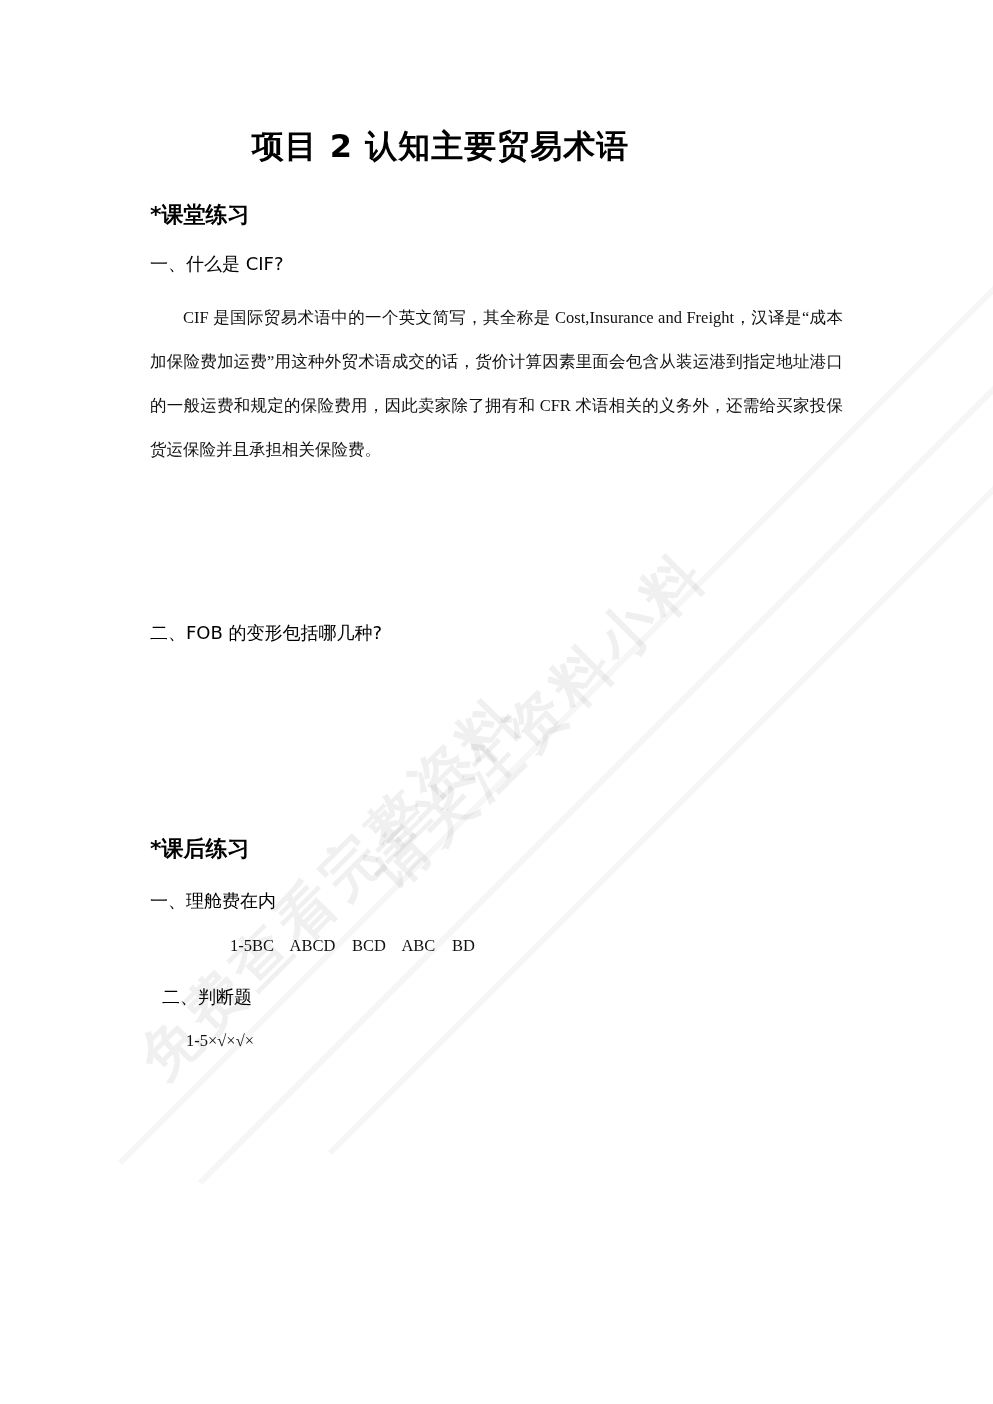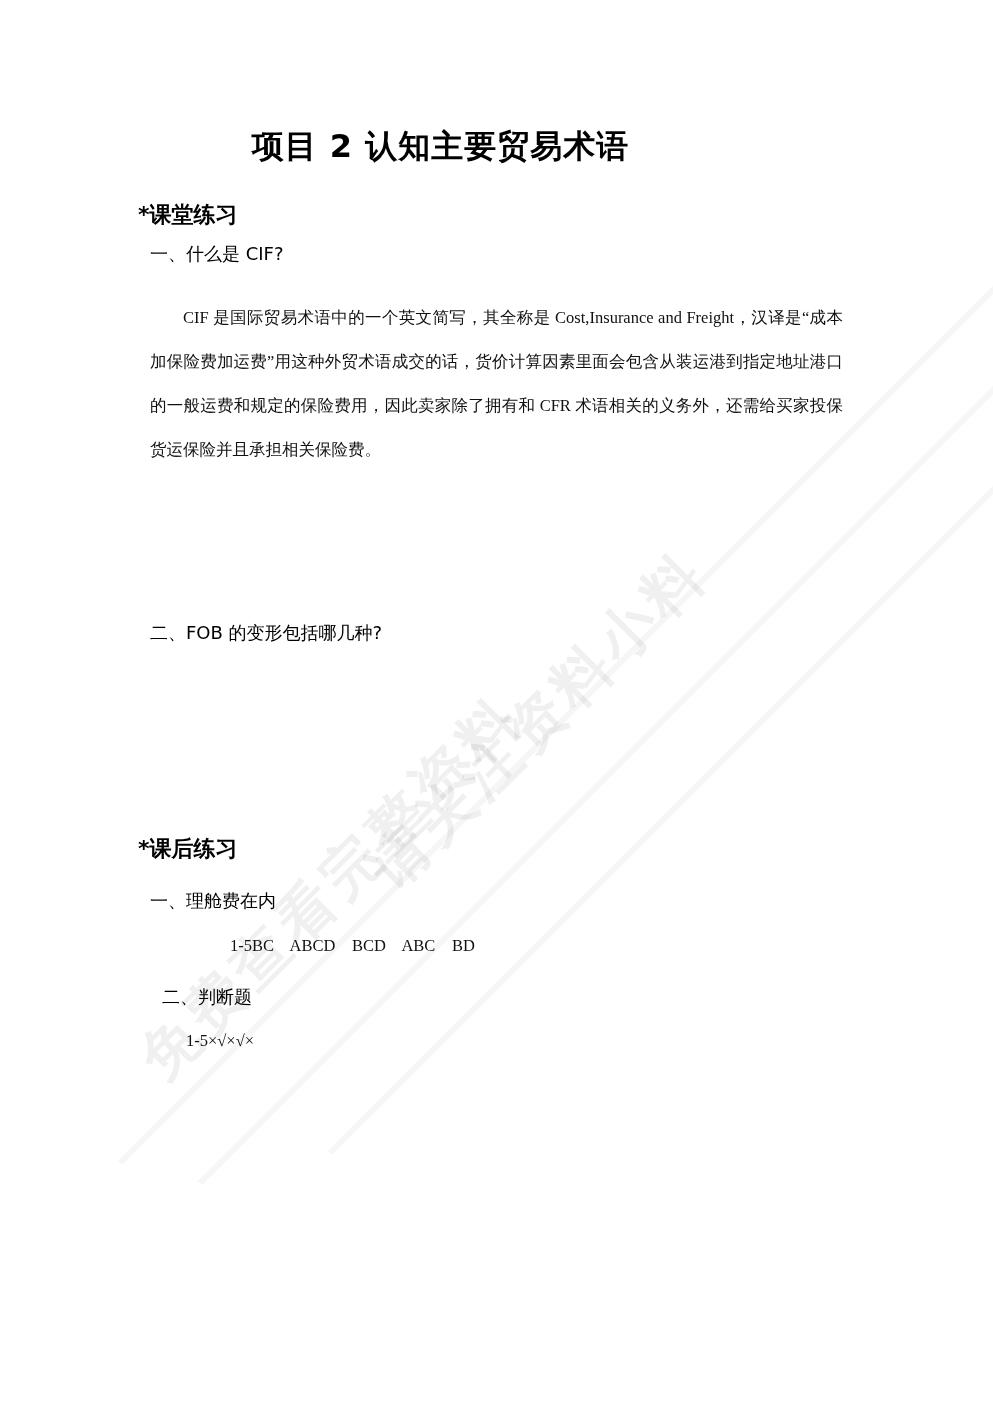--- a/index.html
+++ b/index.html
@@ -1,41 +1,41 @@
 <!DOCTYPE html>
 <html><head>
 <meta charset="utf-8">
 <style>
   html, body { margin:0; padding:0; background:#ffffff; }
   body { width:993px; height:1404px; position:relative; overflow:hidden; color:#111; }
   .page { position:absolute; left:0; top:0; width:993px; height:1404px; }
   .wm { position:absolute; font-family:"DejaVu Sans", sans-serif; font-weight:bold; color:rgba(0,0,0,0.06); font-size:58px; white-space:nowrap; transform-origin:left center; transform:rotate(-45deg); letter-spacing:6px; }
   .wm-stripe { position:absolute; width:1300px; height:6px; background:rgba(0,0,0,0.035); transform-origin:left center; transform:rotate(-45deg); }
   .title { position:absolute; top:125px; left:0; width:881px; text-align:center; font-family:"DejaVu Sans", sans-serif; font-weight:bold; font-size:32px; color:#000; letter-spacing:1px; }
-  .h1 { position:absolute; left:138px; font-family:"DejaVu Sans", sans-serif; font-weight:bold; font-size:22px; color:#000; }
+  .h1 { position:absolute; left:150px; font-family:"DejaVu Sans", sans-serif; font-weight:bold; font-size:22px; color:#000; }
   .h2 { position:absolute; left:150px; font-family:"DejaVu Sans", sans-serif; font-size:18px; color:#000; }
   .para { position:absolute; left:150px; width:693px; font-family:"Liberation Serif", serif; font-size:16.5px; line-height:44px; color:#111; text-align:justify; text-indent:33px; margin:0; }
   .ans { position:absolute; left:186px; font-family:"Liberation Serif", serif; font-size:16.5px; color:#111; white-space:pre; }
 </style>
 </head>
 <body>
 
 <div class="page">
 
   <div class="wm-stripe" style="left:120px; top:1160px;"></div>
   <div class="wm-stripe" style="left:200px; top:1180px;"></div>
   <div class="wm-stripe" style="left:330px; top:1150px;"></div>
   <div class="wm" style="left:150px; top:1030px;">免费查看完整资料</div>
   <div class="wm" style="left:380px; top:840px;">请关注资料小料</div>
 
   <div class="title">项目 2 认知主要贸易术语</div>
 
   <div class="h1" style="top:200px;">*课堂练习</div>
 
-  <div class="h2" style="top:242px;">一、什么是 CIF?</div>
+  <div class="h2" style="top:252px;">一、什么是 CIF?</div>
   <p class="para" style="top:296px;">CIF 是国际贸易术语中的一个英文简写，其全称是 Cost,Insurance and Freight，汉译是“成本加保险费加运费”用这种外贸术语成交的话，货价计算因素里面会包含从装运港到指定地址港口的一般运费和规定的保险费用，因此卖家除了拥有和 CFR 术语相关的义务外，还需给买家投保货运保险并且承担相关保险费。</p>
 
   <div class="h2" style="top:621px;">二、FOB 的变形包括哪几种?</div>
 
   <div class="h1" style="top:834px;">*课后练习</div>
 
   <div class="h2" style="top:889px;">一、理舱费在内</div>
   <div class="ans" style="top:936px;margin-left:44px;">1-5BC    ABCD    BCD    ABC    BD</div>
 
   <div class="h2" style="top:985px;margin-left:12px;">二、判断题</div>

